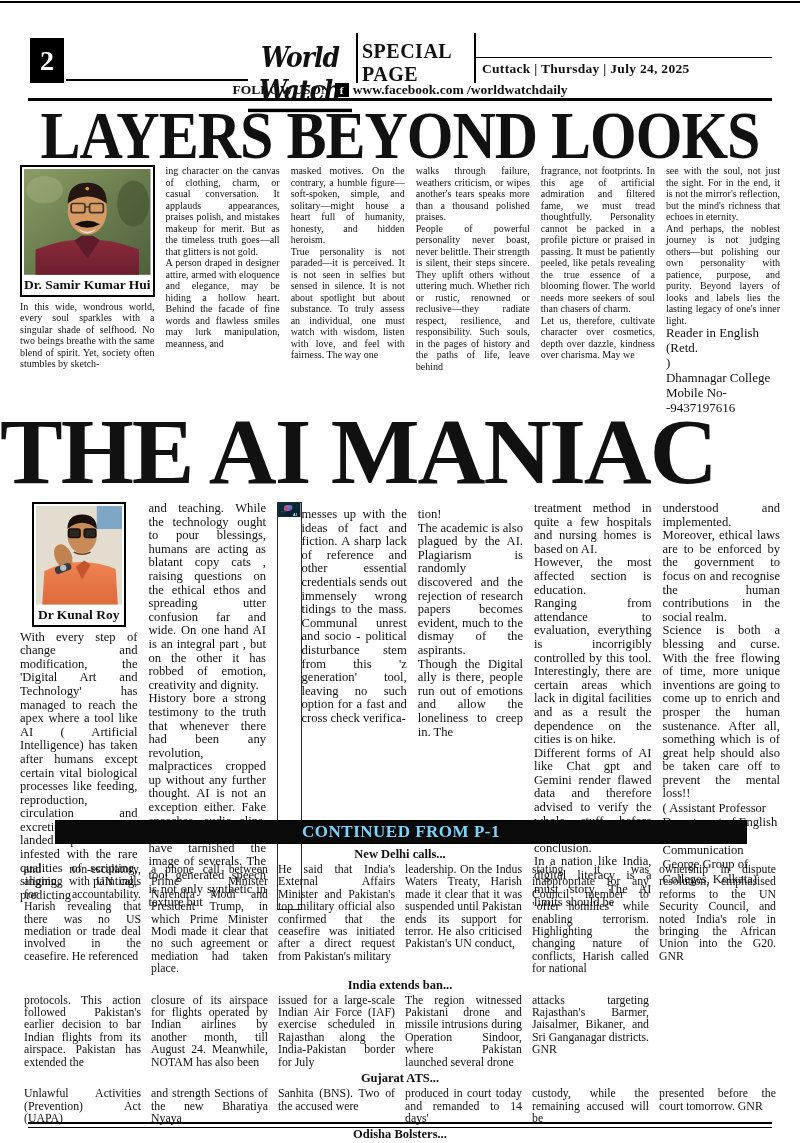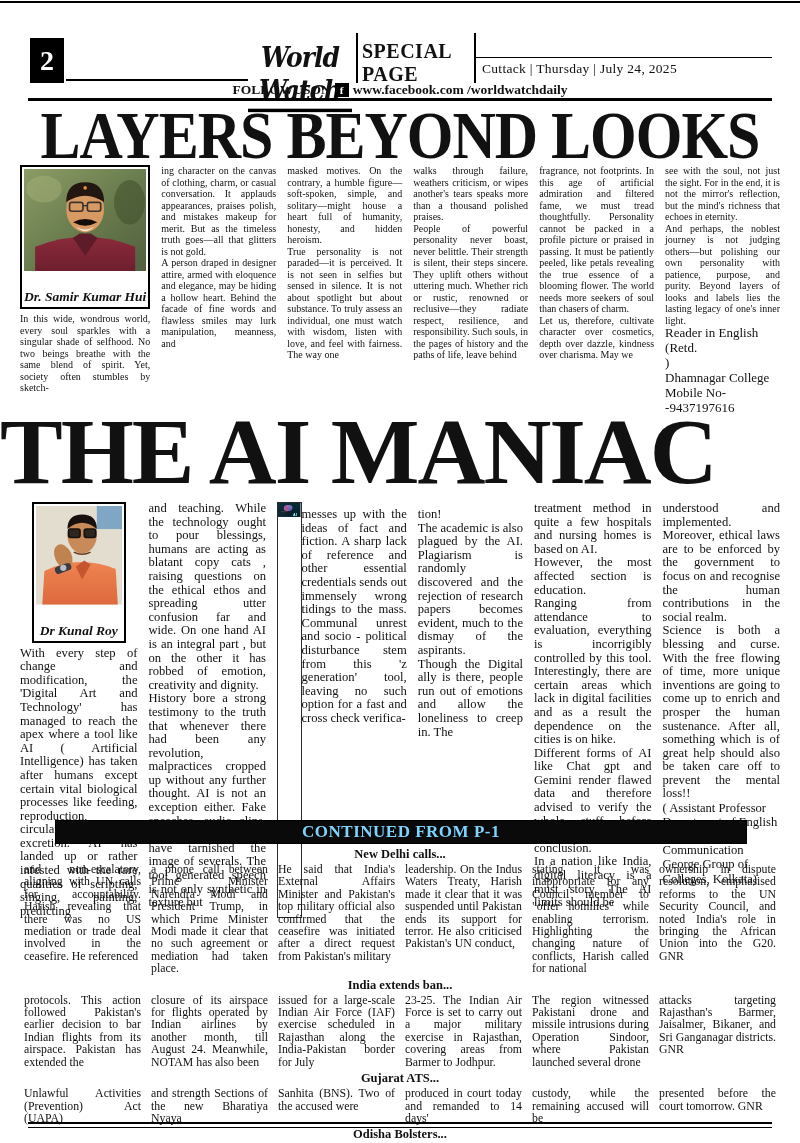--- a/index.html
+++ b/index.html
@@ -13,21 +13,21 @@
            display:flex;align-items:center;justify-content:center;
            font-size:28px;font-weight:bold;}
   .hline-left{left:66px;top:79px;width:182px;border-top:2px solid #000;}
   .masthead{left:248px;top:42px;width:104px;text-align:center;font-size:25px;font-weight:bold;
             font-style:italic;letter-spacing:-1px;line-height:1.1;border-bottom:3px solid #000;
             padding-bottom:3px;font-family:"DejaVu Serif",serif;transform:scaleY(1.15);transform-origin:top;}
   .vdiv{top:33px;height:50px;border-left:2px solid #000;width:0;}
   .vdiv1{left:356px;} .vdiv2{left:474px;}
   .special{left:362px;top:40px;width:110px;font-size:20px;font-weight:bold;letter-spacing:0.5px;}
   .date-rule{left:474px;top:57px;width:298px;border-top:1.5px solid #000;}
-  .dateline{left:482px;top:61px;font-size:13.5px;font-weight:normal;letter-spacing:0.3px;}
+  .dateline{left:482px;top:61px;font-size:13.5px;font-weight:bold;letter-spacing:0.3px;}
   .follow-row{left:0;top:82px;width:800px;display:flex;align-items:center;justify-content:center;
               gap:4px;font-size:13.5px;font-weight:bold;}
   .fb-icon{display:inline-flex;width:14px;height:14px;background:#000;color:#fff;
            align-items:center;justify-content:center;font-size:11px;font-weight:bold;
            font-family:"Liberation Serif",serif;}
   .thick-rule{left:28px;top:98px;width:744px;border-top:3px solid #000;}
 
   
   .headline1{left:0;top:102px;width:800px;text-align:center;font-size:60px;font-weight:bold;
              letter-spacing:-1px;line-height:1;white-space:nowrap;
@@ -42,22 +42,22 @@
   .article1{top:165px;height:242px;}
   .article2{top:502px;height:316px;}
   .col-text{font-size:10px;line-height:1.15;text-align:justify;white-space:pre-line;}
   .article2 .col-text{font-size:12.6px;line-height:1.08;}
   .signature{text-align:left;white-space:pre-line;font-size:13px;line-height:1.15;}
   .article2 .signature{font-size:12.6px;line-height:1.12;}
 
   
   .photo-frame{border:2px solid #000;background:#fff;padding:2px;margin-bottom:4px;}
   .photo-img{display:block;width:100%;}
-  .photo-caption{text-align:center;font-weight:bold;font-size:13.5px;padding-top:18px;
-                 white-space:nowrap;font-style:italic;}
+  .photo-caption{text-align:center;font-weight:bold;font-size:13.5px;padding-top:2px;
+                 white-space:nowrap;}
   .kunal-frame{width:86px;margin:0 auto 4px auto;}
 
   
   .ai-wrap{grid-column:3/5;display:flex;flex-direction:row;}
   .ai-image{border:1.5px solid #2a2a2a;line-height:0;}
   .ai-cols{display:grid;grid-template-columns:1fr 1fr;grid-column-gap:11px;margin-top:6px;}
 
   
   .banner{left:55px;top:820px;width:690px;height:22px;background:#0a0a0a;color:#7dd3fc;
           display:flex;align-items:center;justify-content:center;font-size:17px;
@@ -289,21 +289,20 @@
       <div>leadership. On the Indus Waters Treaty, Harish made it clear that it was suspended until Pakistan ends its support for terror. He also criticised Pakistan's UN conduct,</div>
       <div>stating it was inappropriate for any Council member to "offer homilies" while enabling terrorism. Highlighting the changing nature of conflicts, Harish called for national</div>
       <div>ownership in dispute resolution, emphasised reforms to the UN Security Council, and noted India's role in bringing the African Union into the G20. GNR</div>
     </div>
 
     <div class="bheading">India extends ban...</div>
     <div class="bgrid">
       <div>protocols. This action followed Pakistan's earlier decision to bar Indian flights from its airspace. Pakistan has extended the</div>
       <div>closure of its airspace for flights operated by Indian airlines by another month, till August 24. Meanwhile, NOTAM has also been</div>
       <div>issued for a large-scale Indian Air Force (IAF) exercise scheduled in Rajasthan along the India-Pakistan border for July</div>
-      <div>23-25. The Indian Air Force is set to carry out a major military exercise in Rajasthan, covering areas from Barmer to Jodhpur.</div>
       <div>The region witnessed Pakistani drone and missile intrusions during Operation Sindoor, where Pakistan launched several drone</div>
       <div>attacks targeting Rajasthan's Barmer, Jaisalmer, Bikaner, and Sri Ganganagar districts. GNR</div>
     </div>
 
     <div class="bheading">Gujarat ATS...</div>
     <div class="bgrid">
       <div>Unlawful Activities (Prevention) Act (UAPA)</div>
       <div>and strength Sections of the new Bharatiya Nyaya</div>
       <div>Sanhita (BNS). Two of the accused were</div>
       <div>produced in court today and remanded to 14 days'</div>

